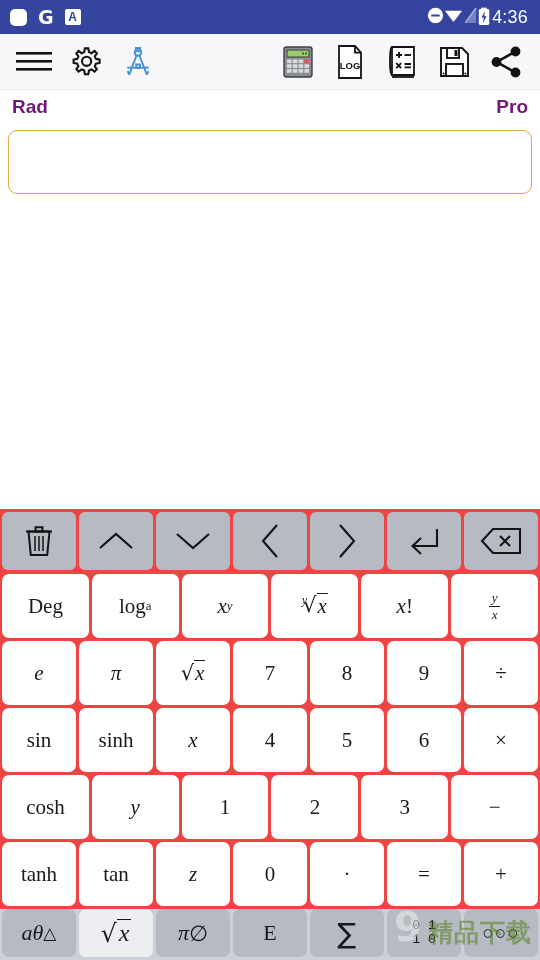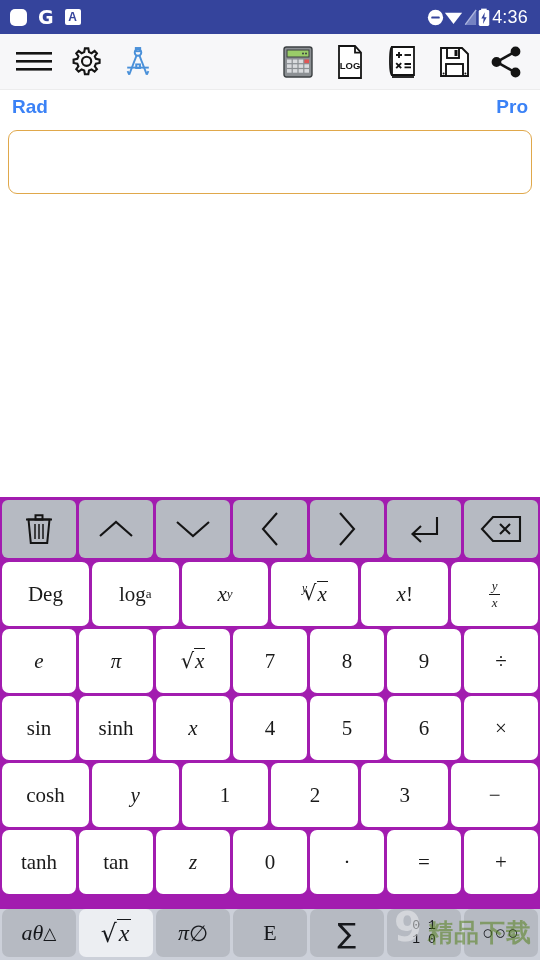--- a/index.html
+++ b/index.html
@@ -11,21 +11,21 @@
   }
   #app { position: relative; width: 540px; height: 960px; display: flex; flex-direction: column; }
 
   
   .statusbar {
     height: 34px; background: #35449c; color: #ffffff;
     display: flex; align-items: center; padding: 0 12px 0 10px;
     flex: 0 0 34px;
   }
   .sb-left { display: flex; align-items: center; gap: 11px; }
-  .sb-right { display: flex; align-items: center; margin-left: auto; }
+  .sb-right { display: flex; align-items: flex-start; margin-left: auto; }
   .sb-appbadge { width: 17px; height: 17px; background: #ffffff; border-radius: 5px; }
   .sb-g {
     font-family: "DejaVu Sans", sans-serif; font-size: 19px; font-weight: 700;
     line-height: 17px; color: #ffffff;
   }
   .sb-a {
     width: 16px; height: 16px; border-radius: 2px; background: #ffffff; color: #35449c;
     font-size: 12px; font-weight: 700; line-height: 16px; text-align: center;
     font-family: "Liberation Sans", sans-serif;
   }
@@ -42,37 +42,37 @@
     width: 52px; height: 48px; display: flex; align-items: center; justify-content: center;
     background: transparent;
   }
   .tb-spacer { flex: 1 1 auto; }
 
   
   .moderow {
     flex: 0 0 34px; display: flex; align-items: center; justify-content: space-between;
     padding: 0 12px; background: #ffffff;
   }
-  .moderow span { font-size: 19px; font-weight: 700; color: #3b82f6; }
+  .moderow span { font-size: 19px; font-weight: 700; color: #701a75; }
 
   
   .fieldwrap { flex: 0 0 auto; padding: 6px 8px 0 8px; background: #ffffff; }
   .field {
     height: 64px; border: 1.5px solid #e0a84b; border-radius: 9px;
     background: #ffffff;
   }
   .field-inner {
     width: 100%; height: 100%; border: 0; outline: 0; background: transparent;
     font-size: 20px; padding: 0 10px; font-family: "Liberation Serif", serif; color: #111;
   }
   .workarea { flex: 1 1 auto; background: #ffffff; }
 
   
   .keypad {
-    flex: 0 0 auto; background: #a21caf; padding: 3px 2px 12px 2px;
+    flex: 0 0 auto; background: #ef4444; padding: 3px 2px 0 2px;
   }
   .krow { display: flex; gap: 3px; margin-bottom: 3px; }
   .key {
     flex: 1 1 0; height: 64px; border-radius: 7px; background: #ffffff;
     display: flex; align-items: center; justify-content: center;
     font-family: "Liberation Serif", serif; font-size: 21px; color: #1a1a1a;
     user-select: none;
   }
   .key.nav { background: #b6bac2; height: 58px; border-radius: 6px; }
   .krow.navrow { margin-bottom: 4px; }

